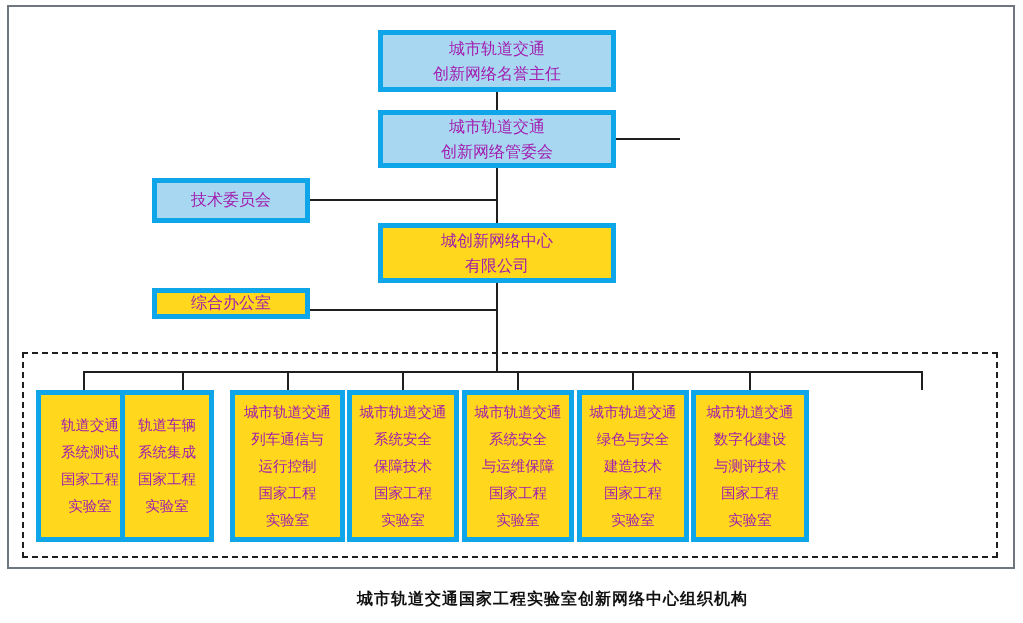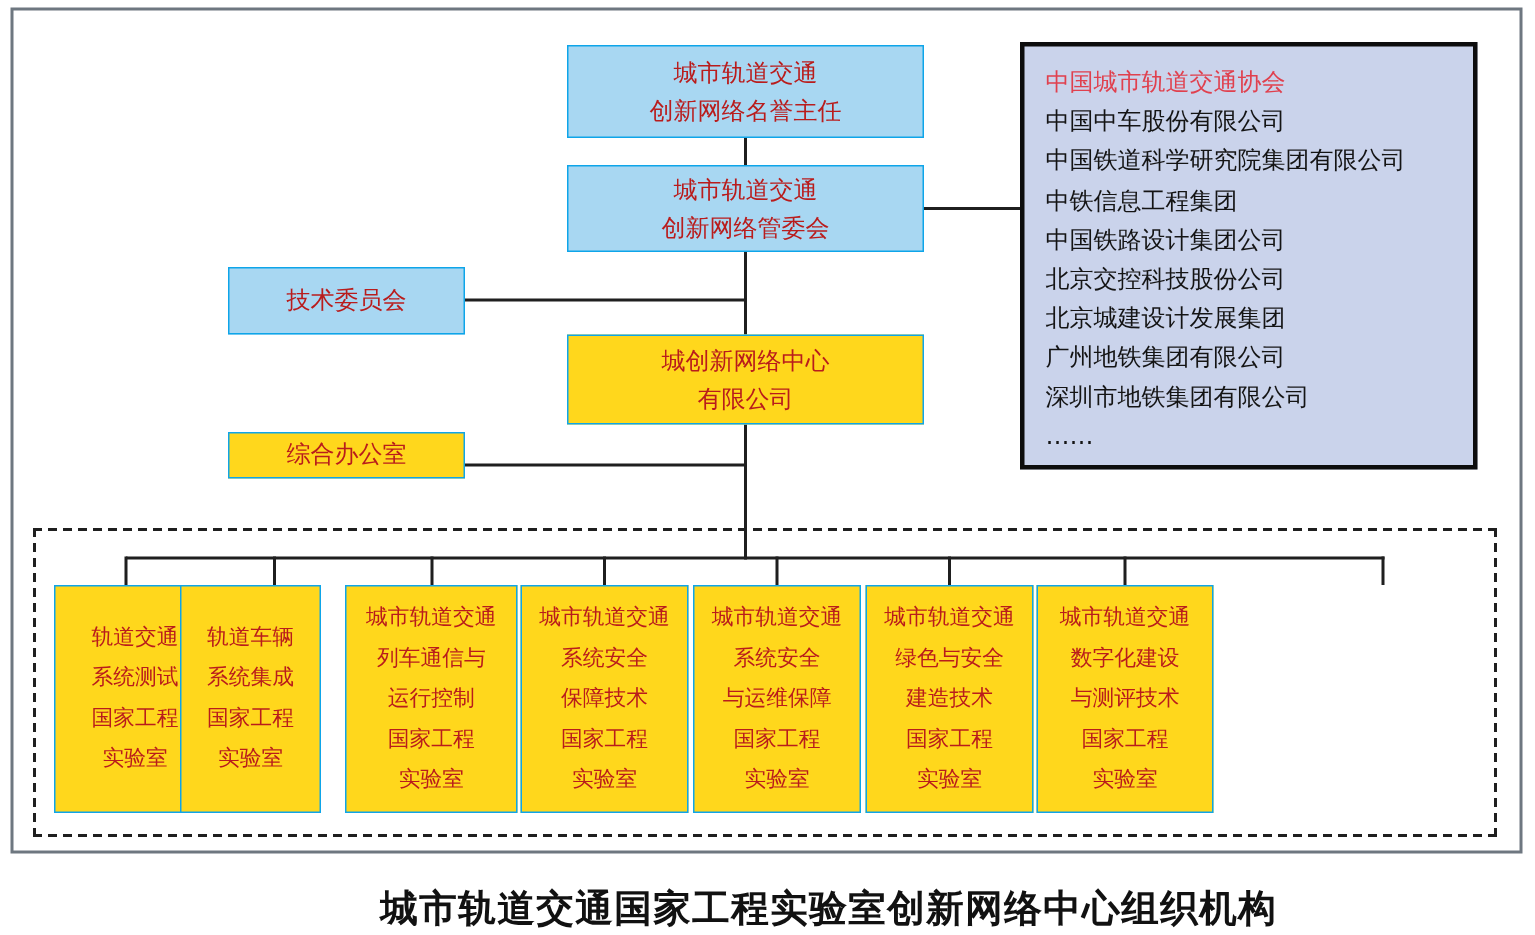--- a/index.html
+++ b/index.html
@@ -14,26 +14,26 @@
   .frame {
     position: absolute;
     left: 7px; top: 5px;
     width: 1008px; height: 564px;
     border: 2px solid #6e7780;
     box-sizing: border-box;
   }
   .box {
     position: absolute;
     box-sizing: border-box;
-    border: 1px solid #0ea5e9;
+    border: 5px solid #0ea5e9;
     display: flex;
     align-items: center;
     justify-content: center;
     text-align: center;
-    color: #b91c1c;
+    color: #a21caf;
   }
   .blue   { background: #a8d7f2; }
   .yellow { background: #ffd71c; }
   .ml { white-space: pre-line; }
   .two-line { font-size: 16px; line-height: 25px; }
   .one-line { font-size: 16px; }
   .lab { top: 390px; height: 152px; font-size: 14.5px; line-height: 27px; padding: 0 2px; }
   .panel {
     position: absolute;
     left: 680px; top: 28px;
@@ -53,21 +53,21 @@
     width: 976px; height: 206px;
     box-sizing: border-box;
     border: 2px dashed #1f1f1f;
   }
   .line { position: absolute; background: #1f1f1f; }
   .caption {
     position: absolute;
     left: 0; right: 0; top: 589px;
     padding-left: 82px;
     text-align: center;
-    font-size: 25px;
+    font-size: 16px;
     font-weight: bold;
     color: #111;
     letter-spacing: 1px;
   }
   .n-italic { font-style: italic; font-family: "DejaVu Serif", serif; }
   .demo-line { line-height: 30px; }
 </style>
 </head>
 <body>
 
@@ -97,32 +97,20 @@
   <div class="box blue two-line ml" style="left:378px; top:110px; width:238px; height:58px;">城市轨道交通
 创新网络管委会</div>
 
   <div class="box blue one-line" style="left:152px; top:178px; width:158px; height:45px;">技术委员会</div>
 
   <div class="box yellow two-line ml" style="left:378px; top:223px; width:238px; height:60px;">城创新网络中心
 有限公司</div>
 
   <div class="box yellow one-line" style="left:152px; top:288px; width:158px; height:31px;">综合办公室</div>
 
-  <div class="panel">
-    <div class="assoc">中国城市轨道交通协会</div>
-    <div>中国中车股份有限公司</div>
-    <div>中国铁道科学研究院集团有限公司</div>
-    <div>中铁信息工程集团</div>
-    <div>中国铁路设计集团公司</div>
-    <div>北京交控科技股份公司</div>
-    <div>北京城建设计发展集团</div>
-    <div>广州地铁集团有限公司</div>
-    <div>深圳市地铁集团有限公司</div>
-    <div>……</div>
-  </div>
 
   <div class="dashed-group"></div>
 
   <div class="box yellow lab ml" style="left:36px;  width:108px;">轨道交通
 系统测试
 国家工程
 实验室</div>
   <div class="box yellow lab ml" style="left:120px; width:94px;">轨道车辆
 系统集成
 国家工程

